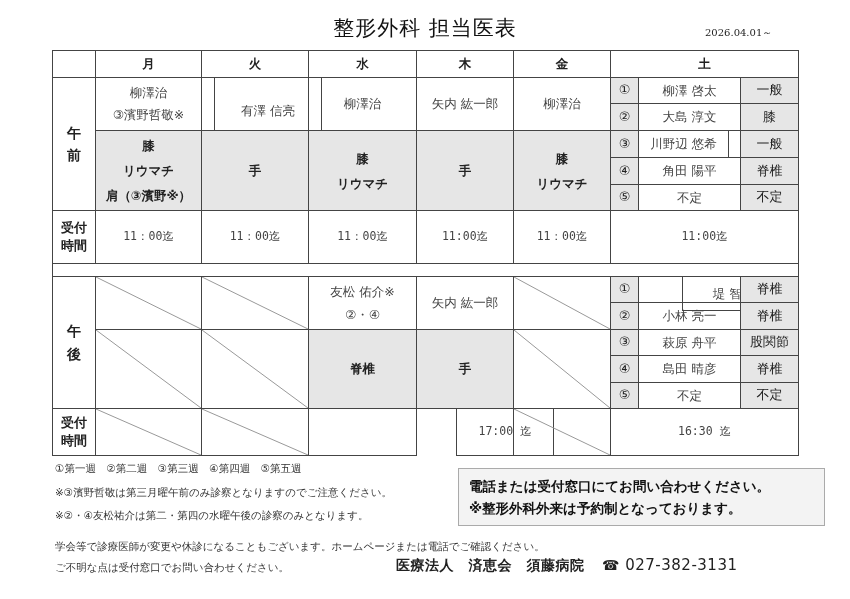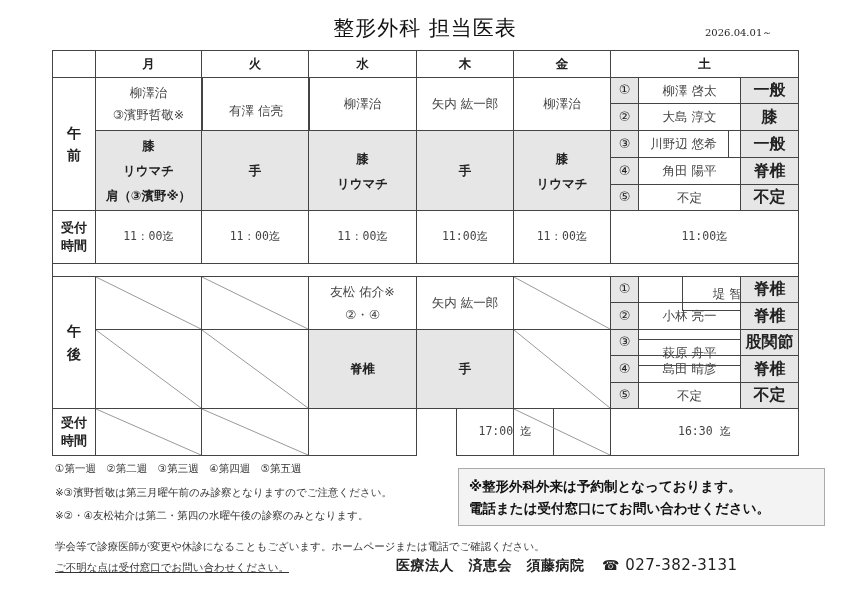--- a/index.html
+++ b/index.html
@@ -8,21 +8,21 @@
   .title{left:0;width:850px;top:14px;text-align:center;font-size:21px;letter-spacing:1px;color:#111;}
   .date{left:705px;top:26px;font-size:10px;font-family:"DejaVu Serif","Liberation Serif",serif;color:#222;}
   .cell{position:absolute;box-sizing:border-box;border:1px solid #444;display:flex;align-items:center;justify-content:center;text-align:center;font-size:12.5px;color:#444;line-height:1.9;}
   .hd{font-weight:bold;color:#222;font-size:12.5px;}
   .gray{background:#e6e6e6;}
   .bold{font-weight:bold;color:#222;}
   .lbl{font-weight:bold;color:#222;font-size:14px;line-height:1.6;}
   .lblsm{font-weight:bold;color:#222;font-size:13px;line-height:1.35;}
   .time{font-size:11.5px;color:#444;font-family:"DejaVu Sans Mono","Liberation Mono",monospace;}
   .num{background:#e6e6e6;font-size:13px;color:#222;}
-  .spec{background:#e6e6e6;font-weight:bold;color:#222;font-size:16px;}
+  .spec{background:#e6e6e6;font-weight:normal;color:#222;font-size:13px;}
   .nm{font-size:12.5px;color:#444;}
   .diag{overflow:hidden;}
   .diag svg{position:absolute;left:0;top:0;width:100%;height:100%;}
   .notes{left:55px;font-size:10.5px;color:#333;}
   .notice{left:458px;top:468px;width:367px;height:58px;border:1px solid #aaa;background:#f3f3f3;font-weight:bold;font-size:13.5px;line-height:22px;padding:6px 0 0 10px;color:#111;}
   .foot{font-size:10.5px;color:#333;}
   .hosp{left:396px;top:556px;font-size:14px;font-weight:bold;color:#222;letter-spacing:0.5px;}
 </style>
 </head>
 <body>
@@ -37,21 +37,21 @@
   <div class="cell hd" style="left:201px;top:50px;width:108px;height:28px;">火</div>
   <div class="cell hd" style="left:308px;top:50px;width:109px;height:28px;">水</div>
   <div class="cell hd" style="left:416px;top:50px;width:98px;height:28px;">木</div>
   <div class="cell hd" style="left:513px;top:50px;width:98px;height:28px;">金</div>
   <div class="cell hd" style="left:610px;top:50px;width:189px;height:28px;">土</div>
 
   <div class="cell lbl" style="left:52px;top:77px;width:44px;height:134px;white-space:pre-line;">午
 前</div>
   <div class="cell" style="left:95px;top:77px;width:107px;height:54px;white-space:pre-line;line-height:1.75;">柳澤治
 ③濱野哲敬※</div>
-  <div class="cell" style="left:202px;top:77px;width:108px;height:68px;">有澤 信亮</div>
+  <div class="cell" style="left:214px;top:77px;width:108px;height:68px;">有澤 信亮</div>
   <div class="cell" style="left:308px;top:77px;width:109px;height:54px;">柳澤治</div>
   <div class="cell" style="left:416px;top:77px;width:98px;height:54px;">矢内 紘一郎</div>
   <div class="cell" style="left:513px;top:77px;width:98px;height:54px;">柳澤治</div>
 
   <div class="cell gray bold" style="left:95px;top:130px;width:107px;height:81px;white-space:pre-line;line-height:2.0;">膝
 リウマチ
 肩（③濱野※）</div>
   <div class="cell gray bold" style="left:201px;top:130px;width:108px;height:81px;">手</div>
   <div class="cell gray bold" style="left:308px;top:130px;width:109px;height:81px;white-space:pre-line;line-height:2.0;">膝
 リウマチ</div>
@@ -126,21 +126,21 @@
       </svg>
     </div>
 
   <div class="cell num" style="left:610px;top:276px;width:29px;height:27px;">①</div>
   <div class="cell nm" style="left:638px;top:276px;width:103px;height:35px;margin-left:44px;">堤 智史</div>
   <div class="cell spec" style="left:740px;top:276px;width:59px;height:27px;">脊椎</div>
   <div class="cell num" style="left:610px;top:302px;width:29px;height:28px;">②</div>
   <div class="cell nm" style="left:638px;top:302px;width:103px;height:28px;">小林 亮一</div>
   <div class="cell spec" style="left:740px;top:302px;width:59px;height:28px;">脊椎</div>
   <div class="cell num" style="left:610px;top:329px;width:29px;height:27px;">③</div>
-  <div class="cell nm" style="left:638px;top:339px;width:103px;height:27px;">萩原 舟平</div>
+  <div class="cell nm" style="left:638px;top:329px;width:103px;height:27px;">萩原 舟平</div>
   <div class="cell spec" style="left:740px;top:329px;width:59px;height:27px;">股関節</div>
   <div class="cell num" style="left:610px;top:355px;width:29px;height:28px;">④</div>
   <div class="cell nm" style="left:638px;top:355px;width:103px;height:28px;">島田 晴彦</div>
   <div class="cell spec" style="left:740px;top:355px;width:59px;height:28px;">脊椎</div>
   <div class="cell num" style="left:610px;top:382px;width:29px;height:27px;">⑤</div>
   <div class="cell nm" style="left:638px;top:382px;width:103px;height:27px;">不定</div>
   <div class="cell spec" style="left:740px;top:382px;width:59px;height:27px;">不定</div>
 
   <div class="cell lblsm" style="left:52px;top:408px;width:44px;height:48px;white-space:pre-line;">受付
 時間</div>
@@ -162,23 +162,23 @@
       </svg>
     </div>
   <div class="cell time" style="left:610px;top:408px;width:189px;height:48px;">16:30 迄</div>
 </div>
 
 <div class="abs notes" style="top:462px;">①第一週　②第二週　③第三週　④第四週　⑤第五週</div>
 <div class="abs notes" style="top:486px;">※③濱野哲敬は第三月曜午前のみ診察となりますのでご注意ください。</div>
 <div class="abs notes" style="top:509px;">※②・④友松祐介は第二・第四の水曜午後の診察のみとなります。</div>
 
 <div class="abs notice">
+  <div>電話または受付窓口にてお問い合わせください。</div>
   <div>※整形外科外来は予約制となっております。</div>
-  <div>電話または受付窓口にてお問い合わせください。</div>
 </div>
 
 <div class="abs foot" style="left:55px;top:540px;">学会等で診療医師が変更や休診になることもございます。ホームページまたは電話でご確認ください。</div>
-<div class="abs foot" style="left:55px;top:561px;text-decoration:underline;">ご不明な点は受付窓口でお問い合わせください。</div>
+<div class="abs foot" style="left:55px;top:561px;">ご不明な点は受付窓口でお問い合わせください。</div>
 <div class="abs hosp">
   <span>医療法人　済恵会　須藤病院</span>
   <span style="margin-left:12px;">☎</span>
   <span style="margin-left:0;font-weight:normal;font-size:15px;">027-382-3131</span>
 </div>
 
 </body></html>

